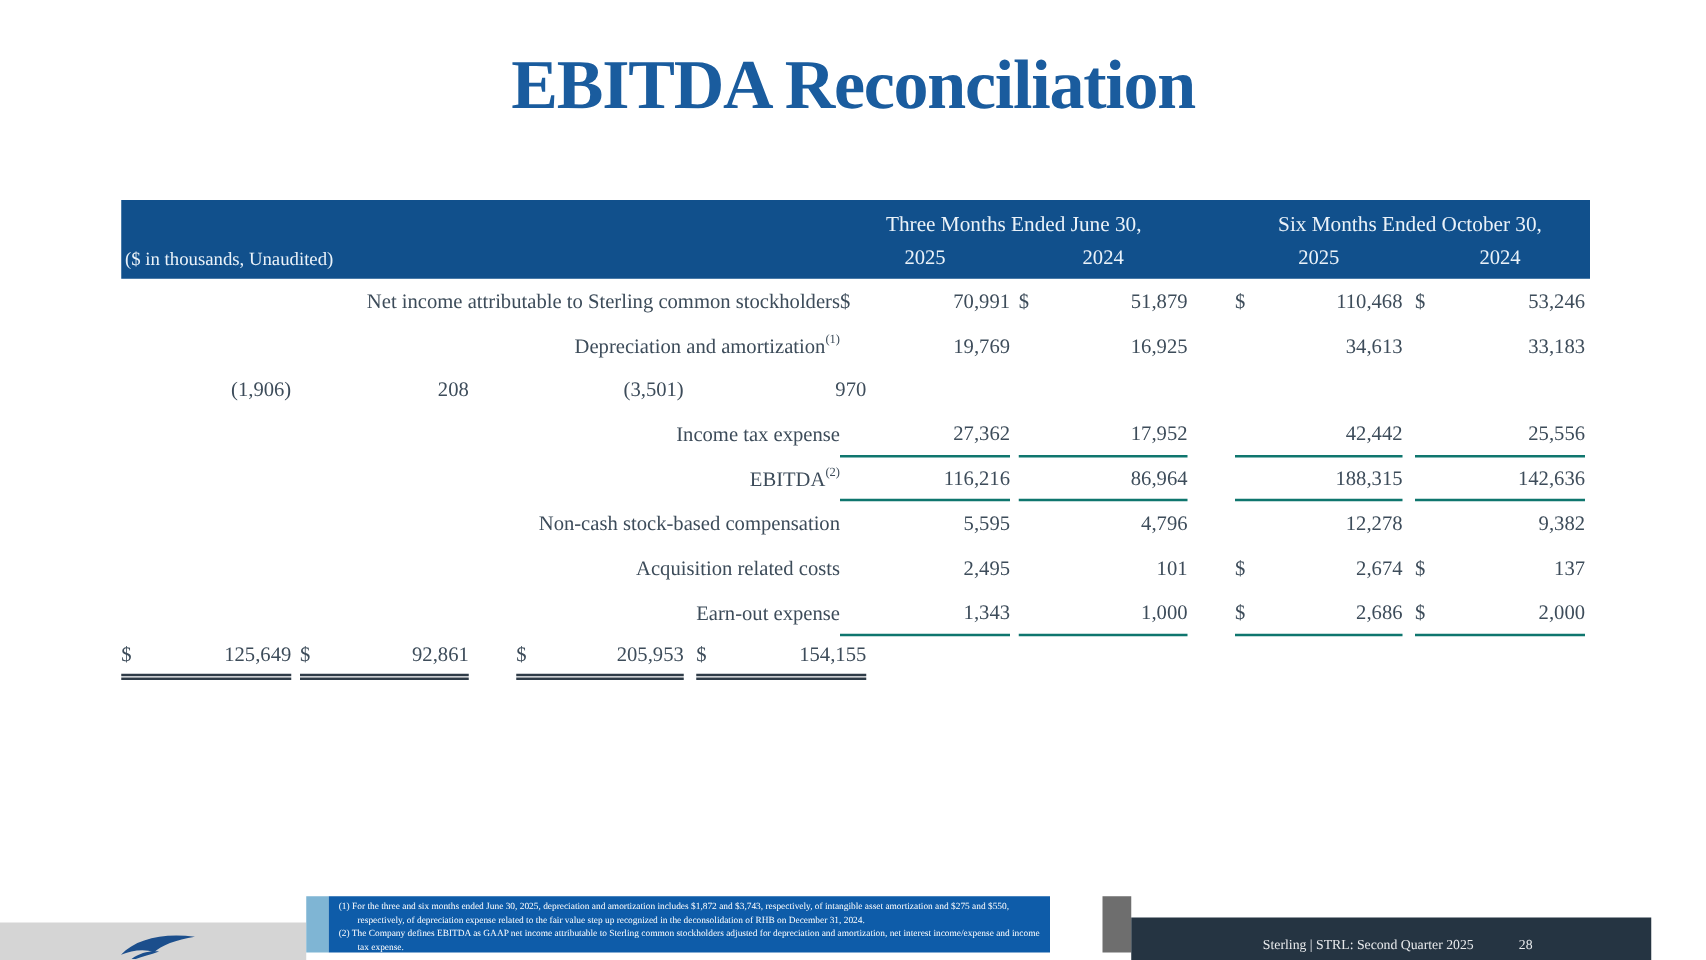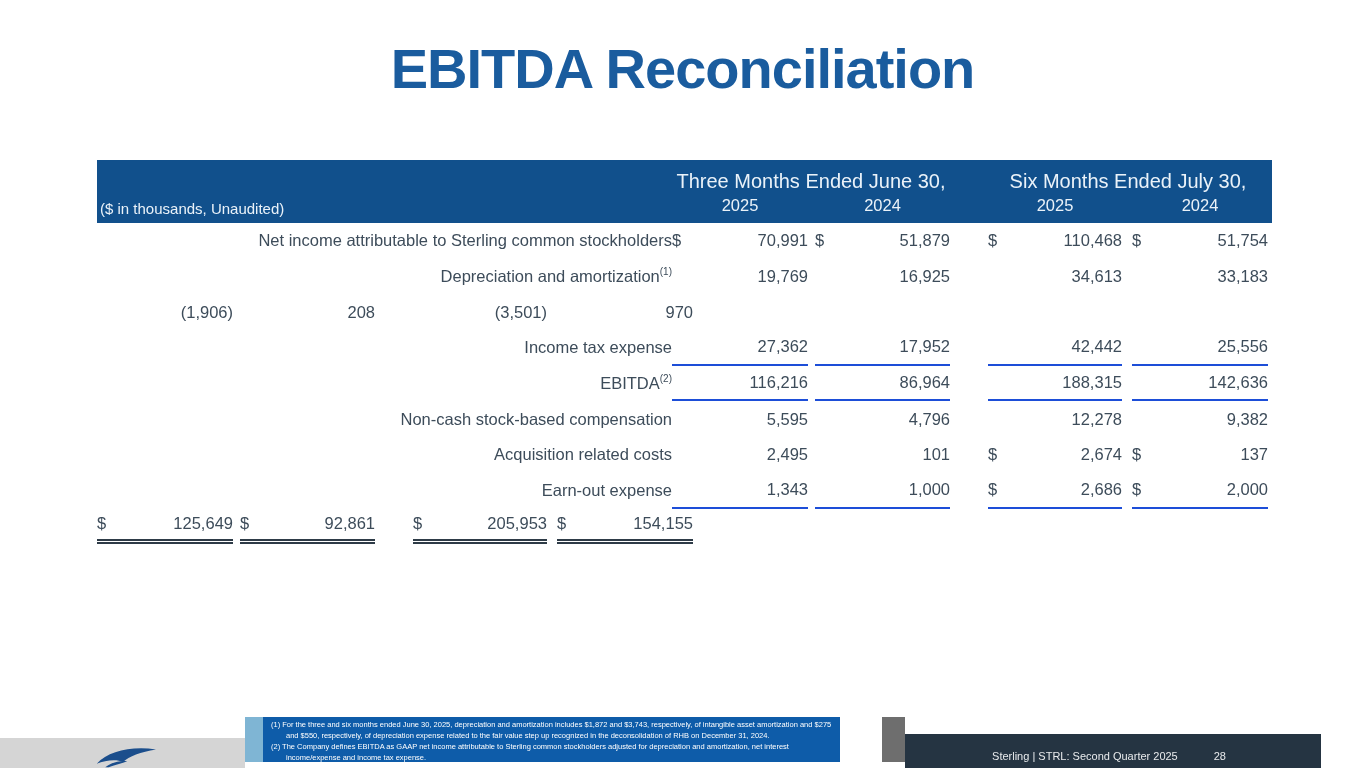--- a/index.html
+++ b/index.html
@@ -1,46 +1,46 @@
 <!DOCTYPE html>
 <html><head>
 <meta charset="utf-8">
 <style>
   * { margin:0; padding:0; box-sizing:border-box; }
   html,body { width:1365px; height:768px; background:#ffffff; overflow:hidden; }
   body { font-family:"Liberation Sans", sans-serif; color:#3d4c5a; position:relative; }
 
-  .slide { position:absolute; inset:0; width:1365px; height:768px; background:#ffffff; }
+  .slide { position:absolute; inset:0; width:1365px; height:768px; background:#ffffff;font-family:Liberation Serif, serif; }
 
   
   .title { position:absolute; top:36px; left:0; width:100%; text-align:center;
            font-size:56px; font-weight:700; color:#1a5c9e; letter-spacing:-1px; }
 
   
   .tbl { position:absolute; left:97px; top:160px; width:1175px; }
   .thead { position:relative; width:1175px; height:63px; background:#11508c; color:#eaf2f9; }
   .unit { position:absolute; left:3px; bottom:6px; font-size:15px; }
-  .grp  { position:absolute; top:10px; font-size:20px; text-align:center; }
+  .grp  { position:absolute; top:10px; font-size:17px; text-align:center; }
   .g1 { left:575px; width:278px; }
   .g2 { left:891px; width:280px; }
   .yr { position:absolute; top:36px; font-size:16.5px; text-align:center; }
   .y1 { left:575px; width:136px; }
   .y2 { left:718px; width:135px; }
   .y3 { left:891px; width:134px; }
   .y4 { left:1035px; width:136px; }
 
   .trow { display:flex; height:35.7px; align-items:stretch; font-size:16.5px; }
   .lbl  { width:575px; display:flex; align-items:center; padding-left:10px;justify-content:flex-end; }
   .lbl sup { font-size:10px; line-height:1; align-self:flex-start; margin-top:8px; }
   .cell { display:flex; justify-content:space-between; align-items:center; }
   .c1 { width:136px; }
   .c2 { width:135px; margin-left:7px; }
   .c3 { width:134px; margin-left:38px; }
   .c4 { width:136px; margin-left:10px; }
-  .rule .cell { border-bottom:2px solid #1d4ed8; }
+  .rule .cell { border-bottom:2px solid #0f766e; }
   .dbl  .cell { border-bottom:5px double #2e3b47; }
 
   
   .footer { position:absolute; left:0; top:715px; width:1365px; height:53px; }
   .logo-strip { position:absolute; left:0; top:0; width:245px; height:53px; background:#d5d5d5;
                 display:flex; flex-direction:column; align-items:center; justify-content:center;margin-top:23px; }
   .logo-text { font-size:16px; font-weight:700; letter-spacing:4.5px; color:#5f6468; margin-top:-2px; }
   .accent { position:absolute; left:245px; top:2px; width:18px; height:45px; background:#7fb5d4; }
   .fnbox { position:absolute; left:263px; top:2px; width:577px; height:45px; background:#0e5ca9;
            color:#ffffff; font-size:7.5px; line-height:1.4; padding:3px 8px 2px 8px; overflow:hidden; }
@@ -54,21 +54,21 @@
 <body>
 
 <div class="slide">
 
   <h1 class="title">EBITDA Reconciliation</h1>
 
   <div class="tbl">
     <div class="thead">
       <span class="unit">($ in thousands, Unaudited)</span>
       <span class="grp g1">Three Months Ended June 30,</span>
-      <span class="grp g2">Six Months Ended July 30,</span>
+      <span class="grp g2">Six Months Ended October 30,</span>
       <span class="yr y1">2025</span>
       <span class="yr y2">2024</span>
       <span class="yr y3">2025</span>
       <span class="yr y4">2024</span>
     </div>
 
     <div class="trow">
       <div class="lbl">
           <span>Net income attributable to Sterling common stockholders</span>
           <sup></sup>
@@ -80,21 +80,21 @@
       <div class="cell c2">
           <span>$</span>
           <span>51,879</span>
         </div>
       <div class="cell c3">
           <span>$</span>
           <span>110,468</span>
         </div>
       <div class="cell c4">
           <span>$</span>
-          <span>51,754</span>
+          <span>53,246</span>
         </div>
     </div>
 
     <div class="trow">
       <div class="lbl">
           <span>Depreciation and amortization</span>
           <sup>(1)</sup>
         </div>
       <div class="cell c1">
           <span></span>

